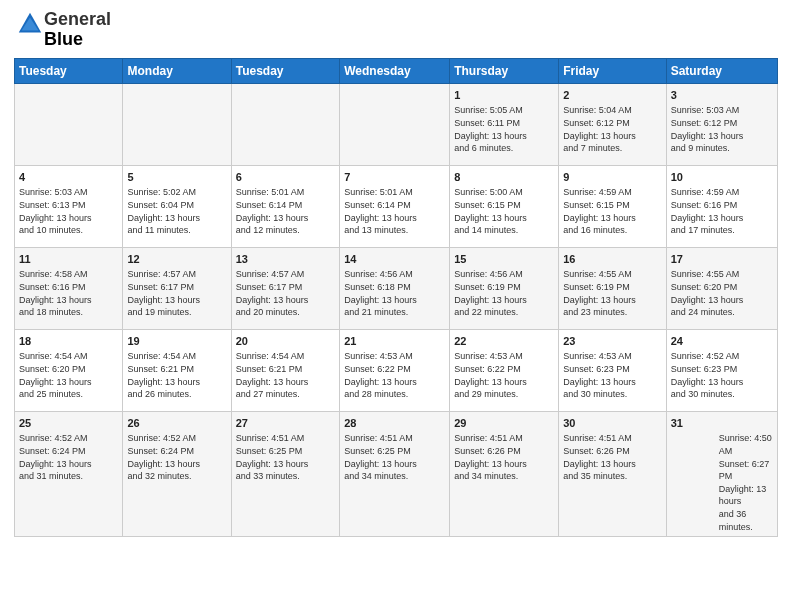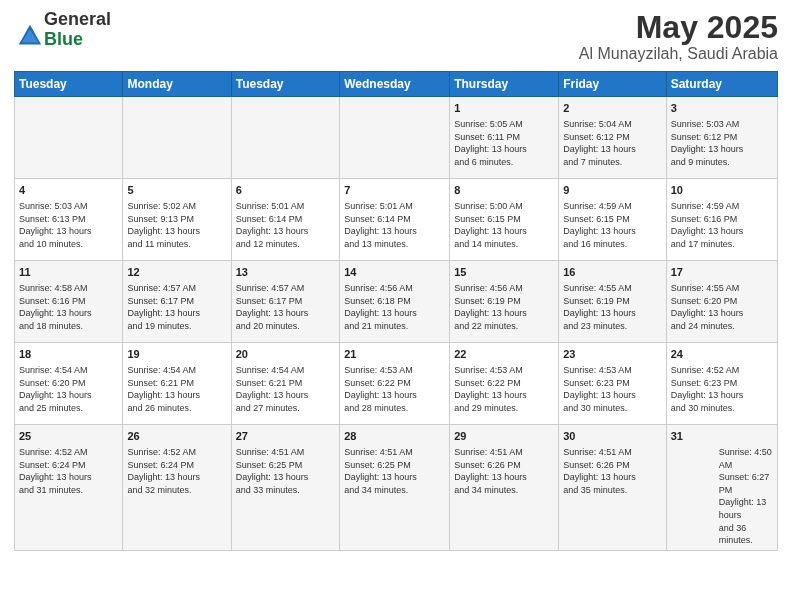--- a/index.html
+++ b/index.html
@@ -16,29 +16,29 @@
       padding: 10px 14px;
     }
     .header {
       display: flex;
       justify-content: space-between;
       align-items: flex-start;
       margin-bottom: 8px;
     }
     .logo {
       display: flex;
-      align-items: flex-end;
+      align-items: flex-start;
     }
     .logo-text {
       font-size: 18px;
       font-weight: bold;
       line-height: 1.1;
     }
     .logo-general { color: #333; }
-    .logo-blue { color: #15803d; }
+    .logo-blue { color: #000000; }
     .logo-icon {
       width: 28px;
       height: 28px;
       margin-left: 2px;
     }
     .title-area {
       text-align: right;
     }
     .main-title {
       font-size: 32px;
@@ -102,24 +102,20 @@
   <div class="header">
     <div class="logo">
       <svg class="logo-icon" viewBox="0 0 30 30">
         <polygon points="15,3 27,24 3,24" fill="#1a6bbf"></polygon>
         <polygon points="15,8 24,22 6,22" fill="#5aaaf0" opacity="0.5"></polygon>
       </svg>
       <div class="logo-text">
         <span class="logo-general">General</span><br>
         <span class="logo-blue">Blue</span>
       </div>
-    </div>
-    <div class="title-area">
-      <div class="main-title">May 2025</div>
-      <div class="subtitle">Al Munayzilah, Saudi Arabia</div>
     </div>
   </div>
 
   <table class="calendar">
     <thead>
       <tr>
         <th>Tuesday</th>
         <th>Monday</th>
         <th>Tuesday</th>
         <th>Wednesday</th>
@@ -160,21 +156,21 @@
           <td>
             <span class="day-num">4</span>
             <div class="day-info" style="white-space: pre-line;">Sunrise: 5:03 AM
 Sunset: 6:13 PM
 Daylight: 13 hours
 and 10 minutes.</div>
           </td>
           <td>
             <span class="day-num">5</span>
             <div class="day-info" style="white-space: pre-line;">Sunrise: 5:02 AM
-Sunset: 9:13 PM
+Sunset: 6:04 PM
 Daylight: 13 hours
 and 11 minutes.</div>
           </td>
           <td>
             <span class="day-num">6</span>
             <div class="day-info" style="white-space: pre-line;">Sunrise: 5:01 AM
 Sunset: 6:14 PM
 Daylight: 13 hours
 and 12 minutes.</div>
           </td>

